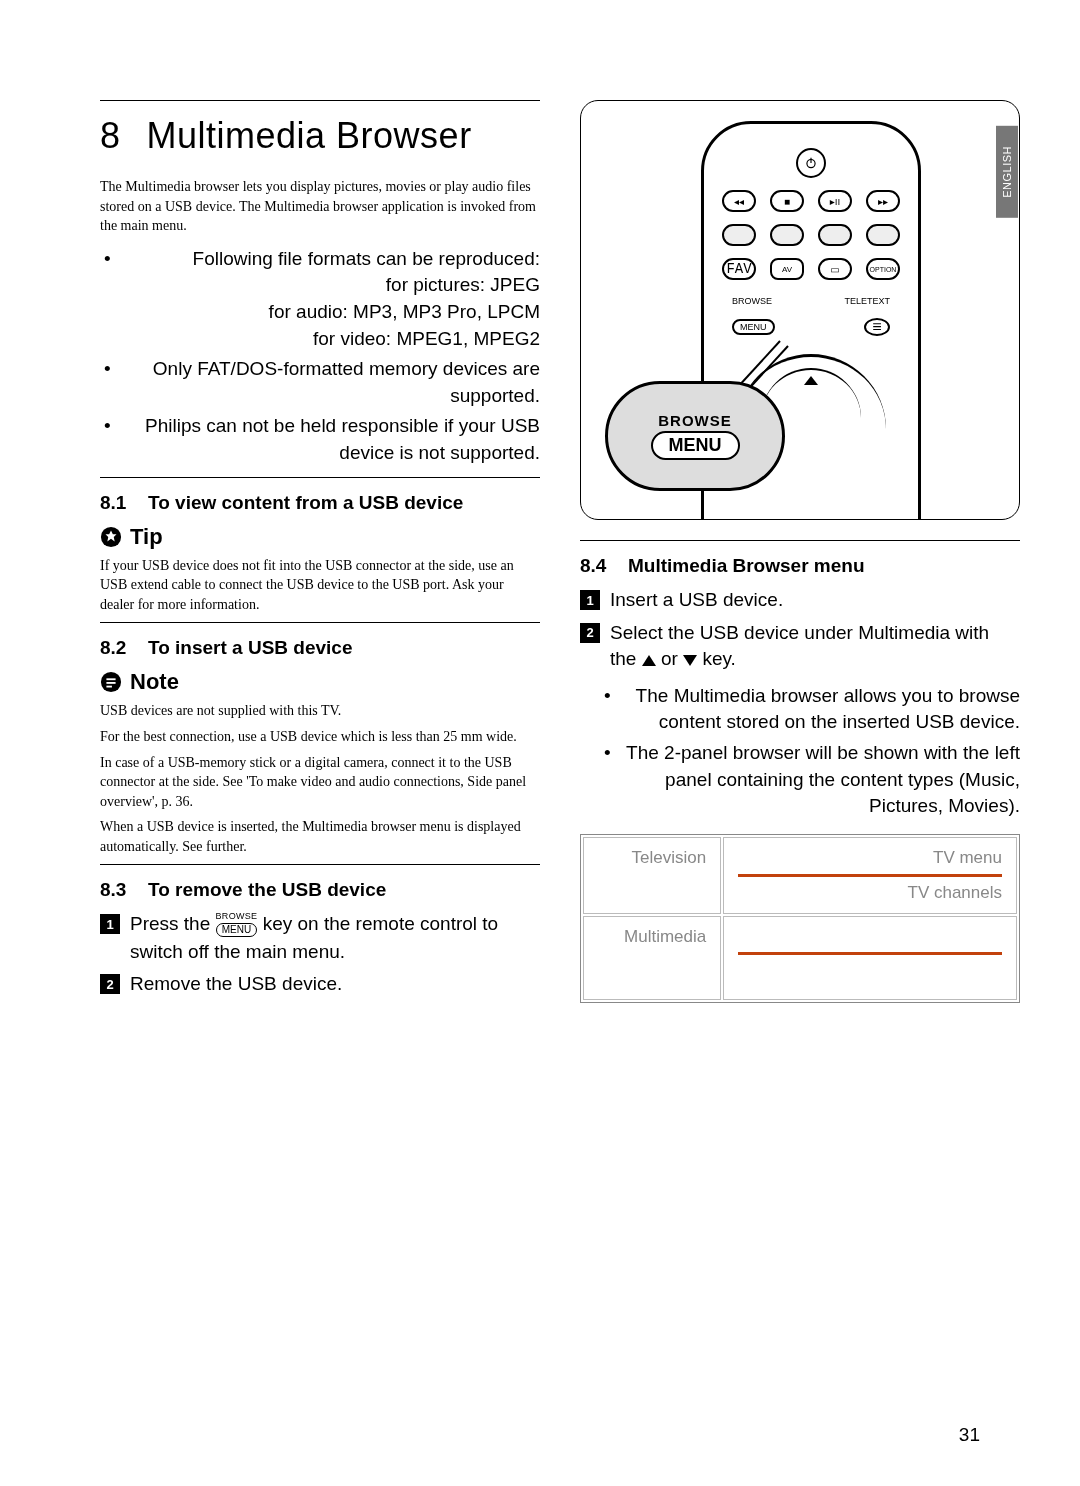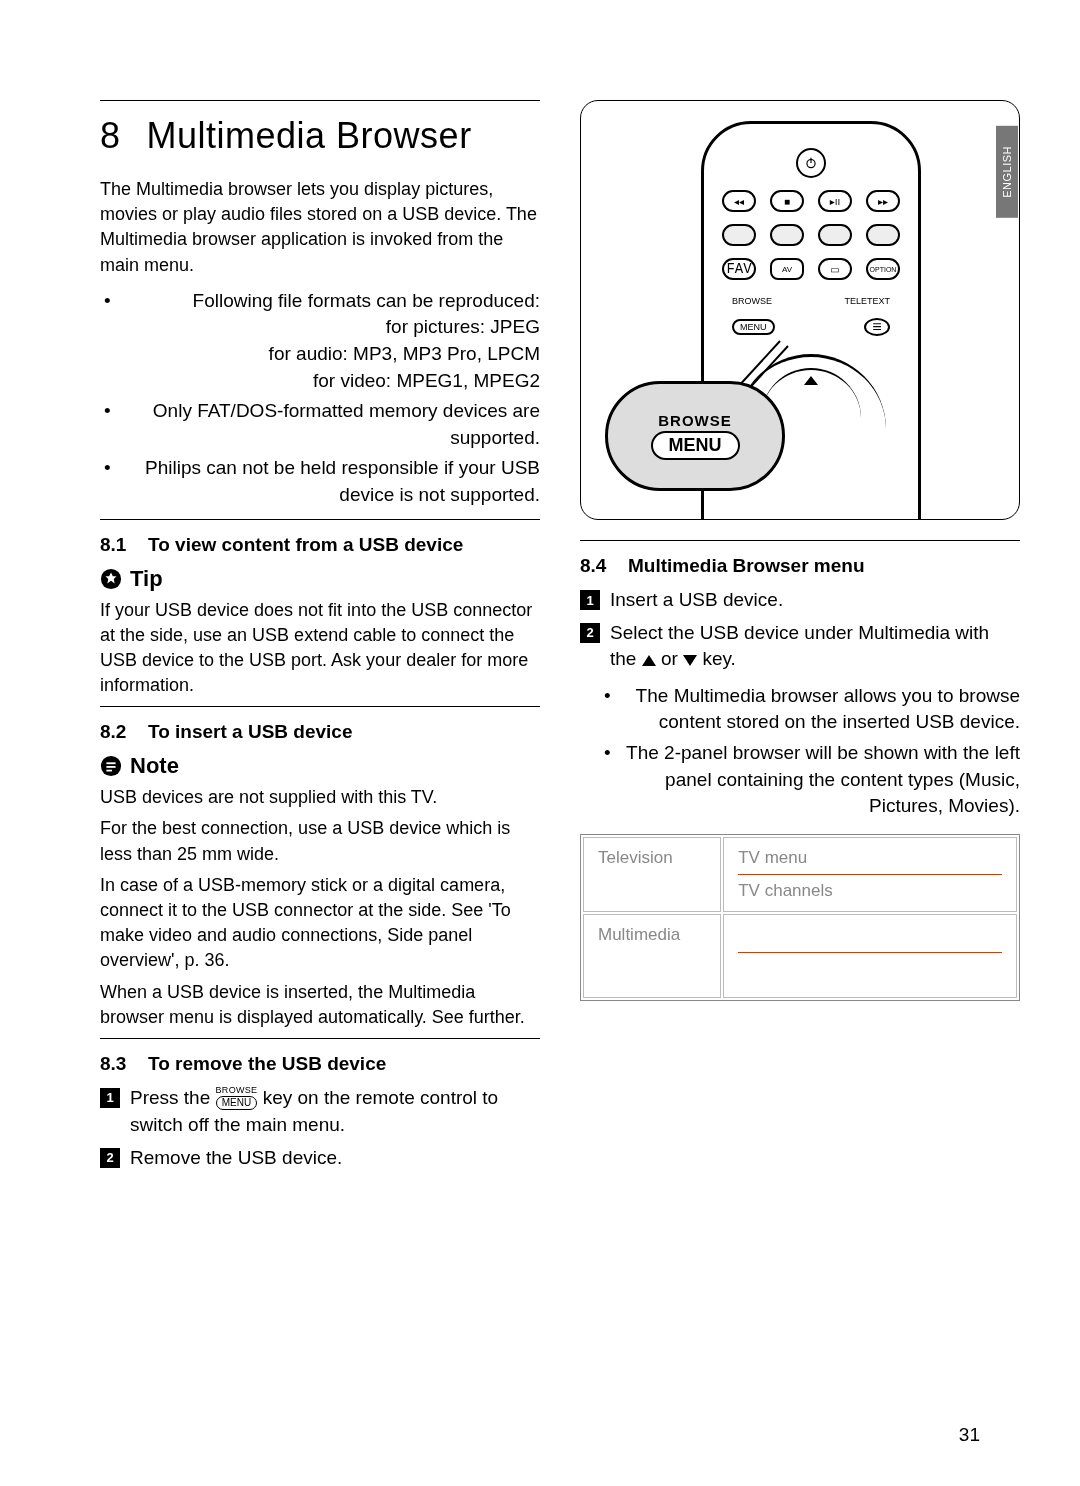--- a/index.html
+++ b/index.html
@@ -5,21 +5,21 @@
   * { box-sizing: border-box; margin: 0; padding: 0; }
   html, body { width: 1080px; background: #fff; font-family: "Gill Sans", "Gill Sans MT", "Segoe UI", sans-serif; color: #000; }
   .page { width: 1080px; height: 1486px; position: relative; padding: 100px 60px 40px 100px; }
   .columns { display: flex; gap: 40px; }
   .col { width: 50%; }
   .lang-tab { position: absolute; right: 62px; top: 126px; background: #777; color: #fff; font-size: 11px; letter-spacing: 0.5px; padding: 20px 5px; writing-mode: vertical-rl; transform: rotate(180deg); text-align: center; }
   .rule { border: none; border-top: 1px solid #000; margin: 8px 0 14px; }
   .rule-top { margin-top: 0; }
   h1 { font-weight: 300; font-size: 36px; letter-spacing: 0.5px; display: flex; align-items: baseline; gap: 26px; margin-bottom: 20px; }
   h1 .num { font-weight: 300; }
-  p { font-size: 18px; line-height: 1.4; margin-bottom: 6px; font-weight: 300; }
+  p { font-size: 14px; line-height: 1.4; margin-bottom: 6px; font-weight: 300; font-family: Liberation Serif, serif; }
   ul.bullets { list-style: none; margin: 10px 0 10px 0; text-align: right; }
   ul.bullets > li { font-size: 19px; line-height: 1.4; font-weight: 300; position: relative; padding-left: 20px; margin-bottom: 4px; }
   ul.bullets > li::before { content: "•"; position: absolute; left: 4px; top: 0; }
   ul.bullets.sub { margin-left: 20px; }
   .sub-h { display: flex; gap: 14px; font-weight: 700; font-size: 19px; margin: 0 0 10px; }
   .sub-h .sn { min-width: 34px; }
   .tip-row, .note-row { display: flex; align-items: center; gap: 8px; margin: 10px 0 6px; }
   .tip-row .ic, .note-row .ic { width: 22px; height: 22px; }
   .tip-row .lbl, .note-row .lbl { font-weight: 700; font-size: 22px; }
   .step { display: flex; gap: 10px; margin-bottom: 6px; }
@@ -45,24 +45,24 @@
   .dpad { width: 150px; height: 80px; position: relative; margin-top: 6px; }
   .dpad-arc { position:absolute; inset:0; border-top:3px solid #000; border-radius: 80px 80px 0 0; }
   .dpad-inner { position:absolute; left:25px; top:14px; right:25px; bottom:0; border-top:2px solid #000; border-radius: 60px 60px 0 0; }
   .dpad-tri { position:absolute; left:50%; top:22px; transform:translateX(-50%); width:0;height:0;border-left:7px solid transparent;border-right:7px solid transparent;border-bottom:9px solid #000; }
   .callout { position: absolute; left: 24px; top: 280px; width: 180px; height: 110px; border: 3px solid #000; border-radius: 55px / 55px; background: #ddd; display:flex; flex-direction:column; align-items:center; justify-content:center; }
   .callout .bl { font-size: 15px; font-weight: 700; letter-spacing: 1px; }
   .callout .mpill { border: 2px solid #000; border-radius: 16px; background:#fff; font-size: 18px; font-weight: 700; padding: 2px 16px; margin-top: 2px; }
   .callout-line { position:absolute; left: 144px; top: 230px; width: 70px; height: 70px; }
   .callout-line svg { width:100%; height:100%; overflow:visible; }
   
-  .menu-table { border: 1px solid #888; width: 100%; margin-top: 14px; }
+  .menu-table { border: 1px solid #888; width: 100%; margin-top: 14px; text-align: right; }
   .menu-table td { border: 1px solid #bbb; padding: 10px 14px; color: #888; font-size: 17px; vertical-align: top; }
   .menu-table .left { width: 32%; }
-  .mt-line { border-bottom: 1px solid #c2410c; padding-bottom: 6px; margin-bottom: 6px; }
+  .mt-line { border-bottom: 3px solid #c2410c; padding-bottom: 6px; margin-bottom: 6px; }
   .mt-empty { height: 28px; }
   .tri-up, .tri-dn { display:inline-block; width:0; height:0; vertical-align: -1px; }
   .tri-up { border-left:7px solid transparent;border-right:7px solid transparent;border-bottom:11px solid #000; }
   .tri-dn { border-left:7px solid transparent;border-right:7px solid transparent;border-top:11px solid #000; }
   .col-right-top-rule { margin-top: 18px; }
 </style>
 </head>
 <body>
 
 <div class="page">

